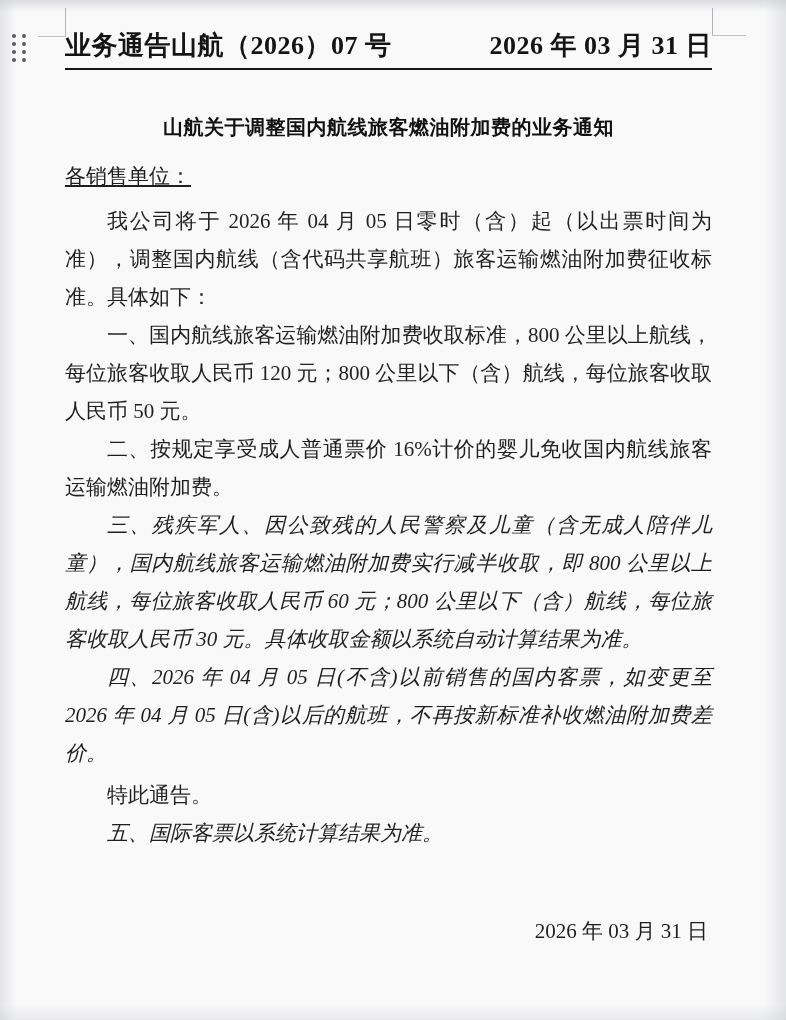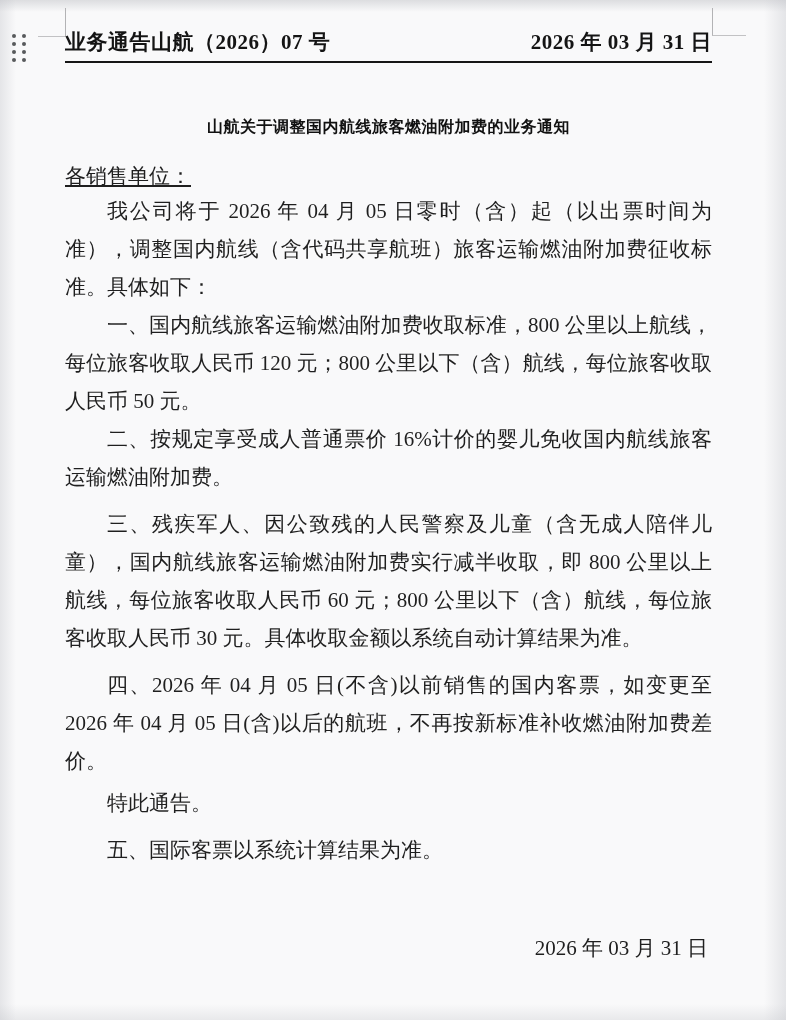--- a/index.html
+++ b/index.html
@@ -32,38 +32,38 @@
     position:absolute;left:12px;top:34px;
     display:grid;grid-template-columns:4px 4px;grid-auto-rows:4px;
     column-gap:6px;row-gap:4px;
   }
   .drag-handle span{width:4px;height:4px;border-radius:50%;background:#585a5c;}
   
   .doc-header{
     position:absolute;left:65px;top:28px;width:647px;
     display:flex;justify-content:space-between;align-items:baseline;
     border-bottom:2px solid #161616;padding-bottom:5px;
-    font-size:21px;font-weight:bold;letter-spacing:.5px;color:#141414;
+    font-size:26px;font-weight:bold;letter-spacing:.5px;color:#141414;
     white-space:nowrap;
   }
   
   .content{
     position:absolute;left:65px;top:94px;width:647px;
     font-size:21px;line-height:38px;color:#1f1f1f;
   }
   .doc-title{
-    text-align:center;font-size:16px;font-weight:bold;color:#111;
+    text-align:center;font-size:20px;font-weight:bold;color:#111;
     line-height:34px;margin:16px 0 0 0;letter-spacing:.5px;
   }
   .salutation{margin-top:16px;line-height:32px;text-decoration:underline;}
   .para{
     margin:0;text-indent:2em;text-align:justify;
   }
-  .para.first{font-family:Liberation Serif, serif;}
-  .para.gap{margin-top:9px;}
+  .para.first{margin-top:10px;font-family:Liberation Serif, serif;}
+  .para.gap{font-style:italic;}
   .closing{margin-top:4px;text-indent:2em;}
   .sig-block{margin-top:60px;text-align:right;}
   .sig-dept{line-height:38px;padding-right:1px;}
   .sig-date{line-height:38px;margin-top:9px;padding-right:4px;}
 </style>
 </head>
 <body>
 
 <div class="page">
 

